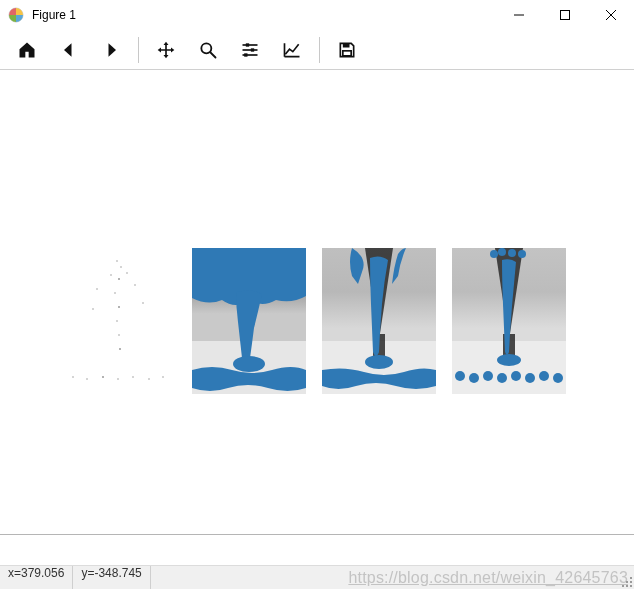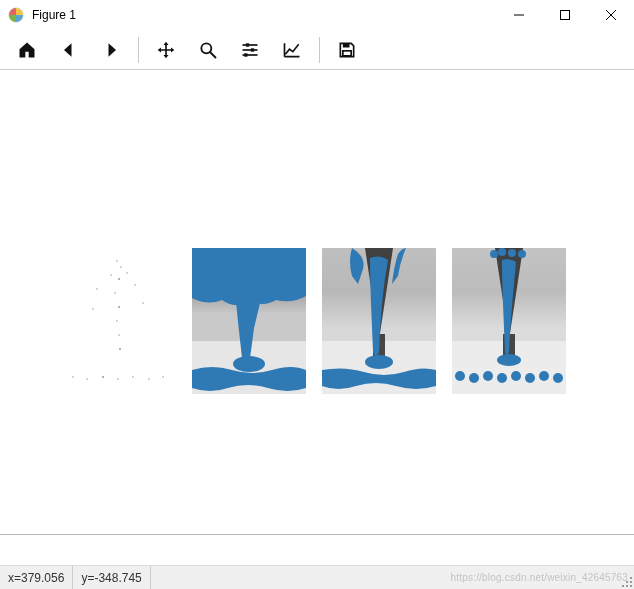--- a/index.html
+++ b/index.html
@@ -37,24 +37,24 @@
   .funnel-tip { position:absolute; left:50%; top:86px; transform:translateX(-50%); width:12px; height:30px; background:#2a2a2a; border-radius:0 0 6px 6px; opacity:.85;}
   
   .overlay { position:absolute; inset:0; }
 
   
   .speck { position:absolute; border-radius:50%; background:#c7c7c7; }
   .speck.d { background:#9a9a9a; }
 
   
   .statuswrap { border-top: 1px solid #b5b5b5; }
-  .statusbar { height: 24px; background: #f0f0f0; border-top: 1px solid #dcdcdc; display: flex; align-items: center; font-size: 12px; color: #333; position: relative; margin-top: 24px; }
+  .statusbar { height: 24px; background: #f0f0f0; border-top: 1px solid #dcdcdc; display: flex; align-items: flex-start; font-size: 12px; color: #333; position: relative; margin-top: 24px; }
   .statusbar .cell { padding: 0 8px; }
   .statusbar .sep { width:1px; height: 100%; background:#cfcfcf;}
-  .watermark { position:absolute; right:6px; top:0; line-height:24px; color: rgba(140,140,140,0.45); font-size:10px; letter-spacing:.2px; pointer-events:none;}
+  .watermark { position:absolute; right:6px; top:0; line-height:24px; color: rgba(140,140,140,0.45); font-size:16px; letter-spacing:.2px; pointer-events:none;text-decoration:underline;}
   .grip { position:absolute; right:2px; bottom:2px; width:12px; height:12px; }
   .grip span { position:absolute; width:2px; height:2px; background:#9a9a9a; }
   .grip span:nth-child(1){right:0;bottom:0}
   .grip span:nth-child(2){right:4px;bottom:0}
   .grip span:nth-child(3){right:8px;bottom:0}
   .grip span:nth-child(4){right:0;bottom:4px}
   .grip span:nth-child(5){right:4px;bottom:4px}
   .grip span:nth-child(6){right:0;bottom:8px}
 
   svg { display:block; }

